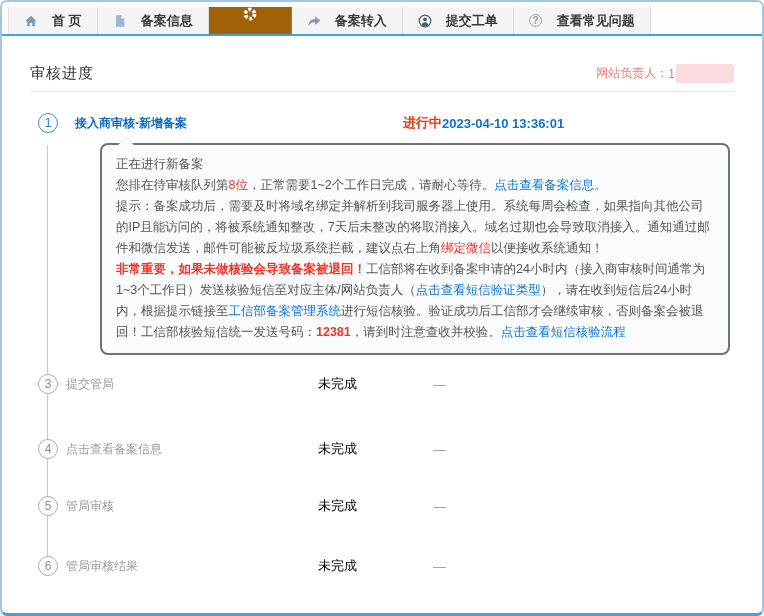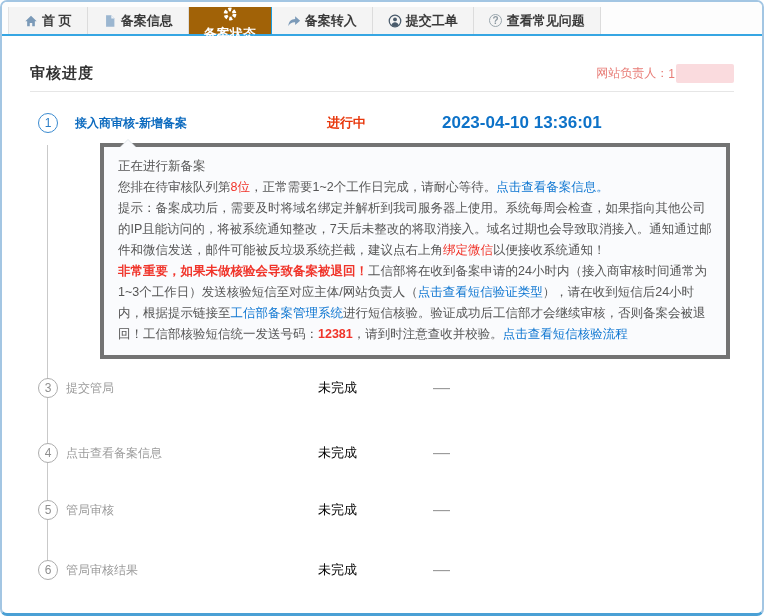--- a/index.html
+++ b/index.html
@@ -16,21 +16,21 @@
     position:relative;
   }
 
   
   .tabbar {
     display:flex; align-items:stretch;
     height:32px; padding-left:6px; padding-top:5px;
     background:#fdfdfd;
   }
   .tab {
-    display:flex; align-items:center; gap:4px;
+    display:flex; align-items:center; gap:14px;
     padding:0 15px;
     background:#f4f4f4;
     border-right:1px solid #dcdcdc;
     font-size:13px; font-weight:bold; color:#3a3a3a;
     cursor:pointer; white-space:nowrap;
   }
   .tab:first-child { border-left:1px solid #e3e3e3; }
   .tab.active { background:#a16207; color:#fff; border-right-color:#1a9ce1;flex-direction:column; }
   .tab .ticon { display:inline-flex; width:14px; height:14px; align-items:center; justify-content:center; }
   .tab .ticon svg { width:14px; height:14px; display:block; }
@@ -40,21 +40,21 @@
     align-items:center; justify-content:center;
   }
   .accent-line { height:2px; background:#36a6e3; }
 
   
   .content { padding:0 28px; }
   .page-header {
     display:flex; justify-content:space-between; align-items:flex-end;
     margin-top:28px; padding-bottom:8px;
   }
-  .page-title { font-size:15px; font-weight:bold; color:#333; letter-spacing:1px; }
+  .page-title { font-size:15px; font-weight:normal; color:#333; letter-spacing:1px; }
   .verify-line { font-size:12px; color:#e87c76; display:flex; align-items:center; }
   .verify-redacted {
     display:inline-block; width:58px; height:19px; margin-left:1px;
     background:#fadbde; border-radius:2px;
   }
   .header-rule { border:none; border-top:1px solid #e6e6e6; }
 
   
   .steps { position:relative; padding-bottom:8px; }
   .steps .connector {
@@ -67,39 +67,39 @@
     border-radius:50%; background:#fff;
     display:flex; align-items:center; justify-content:center;
     font-size:12px;
   }
   .step-row.active .step-circle { border:1px solid #3b8bd0; color:#2c7ec6; }
   .step-row.pending .step-circle { border:1px solid #adadad; color:#8f8f8f; }
   .step-label { flex:0 0 252px; margin-left:17px; font-size:12px; }
   .step-row.active .step-label { color:#0d6bbf; font-weight:bold; }
   .step-row.pending .step-label { color:#9a9a9a;margin-left:8px; }
   .step-status { flex:0 0 115px; font-size:13px; }
-  .step-row.active .step-status { color:#e8380d; font-weight:bold; }
+  .step-row.active .step-status { color:#e8380d; font-weight:bold;text-align:right; }
   .step-row.pending .step-status { color:#000000; }
-  .step-date { font-size:17px; }
+  .step-date { font-size:13px; }
   .step-row.active .step-date { color:#0d72c8; font-weight:bold; }
   .step-row.pending .step-date { color:#9a9a9a; }
 
   .row-1 { margin-top:21px; }
   .row-2 { margin-top:19px; }
   .row-3 { margin-top:45px; }
   .row-4 { margin-top:37px; }
   .row-5 { margin-top:40px; }
 
   
   .notice {
     position:relative; z-index:1;
     margin:10px 4px 0 70px;
     background:#fafbfd;
-    border:4px solid #737373;
-    border-radius:0;
+    border:2px solid #737373;
+    border-radius:8px;
     padding:9px 14px 10px 14px;
     font-size:12.5px; line-height:21px; color:#555;
   }
   .notice:before {
     content:""; position:absolute; top:-8px; left:16px;
     border:8px solid transparent; border-top:none;
     border-bottom:8px solid #e2e7ec;
   }
   .notice:after {
     content:""; position:absolute; top:-7px; left:17px;

